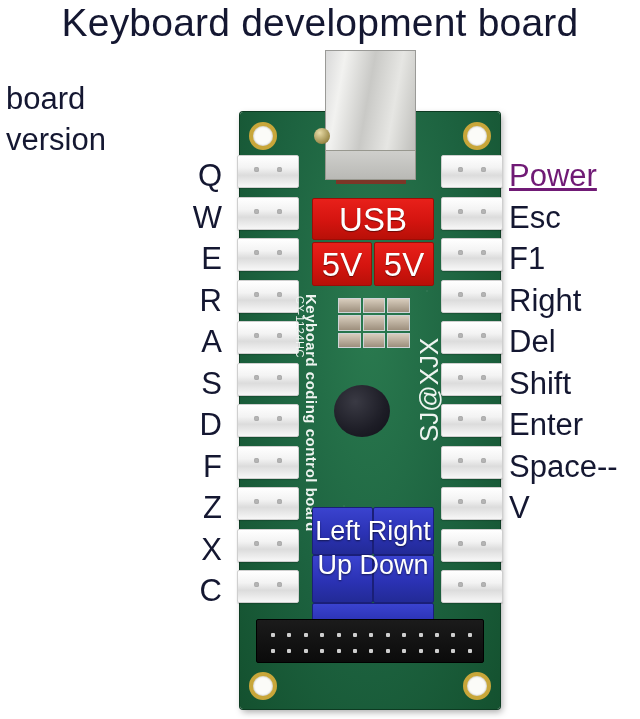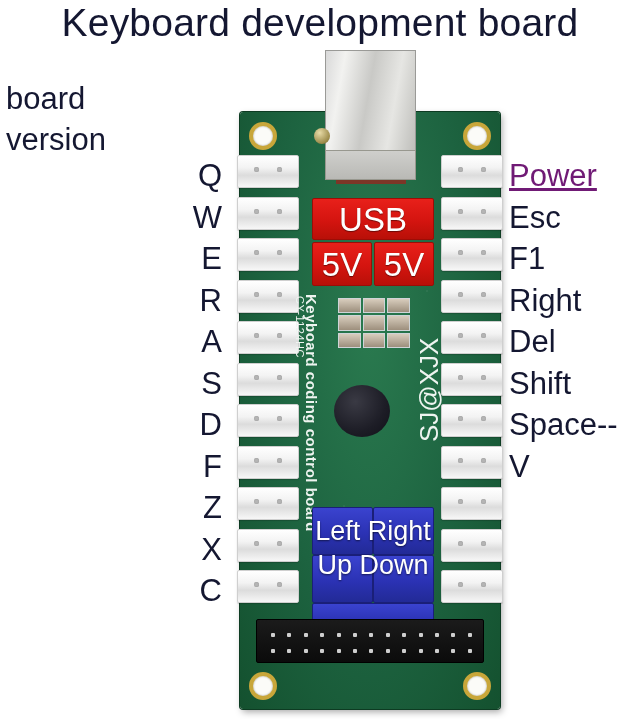--- a/index.html
+++ b/index.html
@@ -317,20 +317,21 @@
     <div class="label-row">C</div>
   </div>
 
 <div id="right-labels" class="label-col">
     <div class="label-row label-power">Power</div>
     <div class="label-row">Esc</div>
     <div class="label-row">F1</div>
     <div class="label-row">Right</div>
     <div class="label-row">Del</div>
     <div class="label-row">Shift</div>
+    <div class="label-row">Enter</div>
     <div class="label-row">Space--</div>
     <div class="label-row">V</div>
   </div>
 
 <div id="board">
 
   <div class="hole" id="hole-tl"></div>
   <div class="hole" id="hole-tr"></div>
   <div class="hole" id="hole-bl"></div>
   <div class="hole" id="hole-br"></div>

